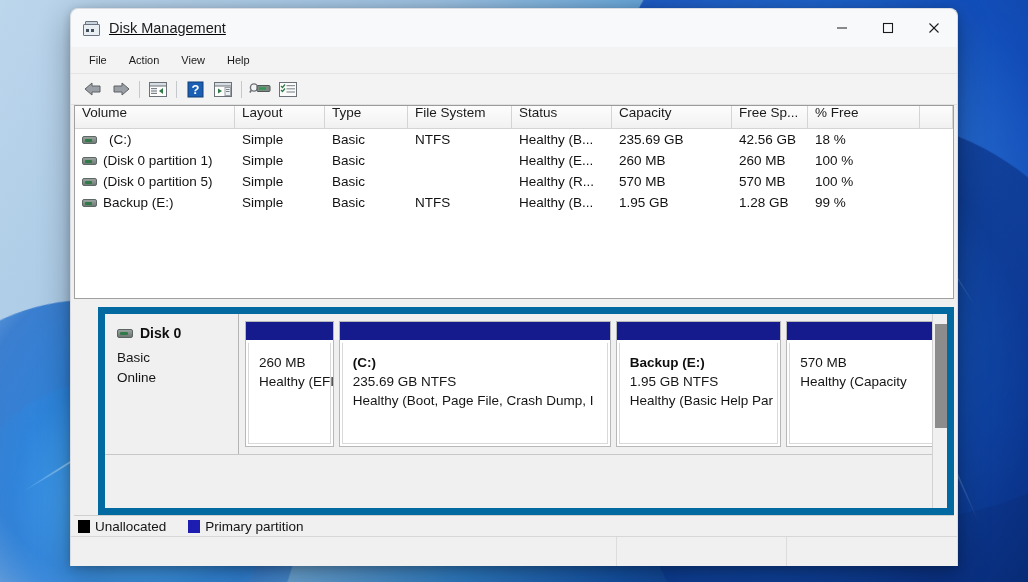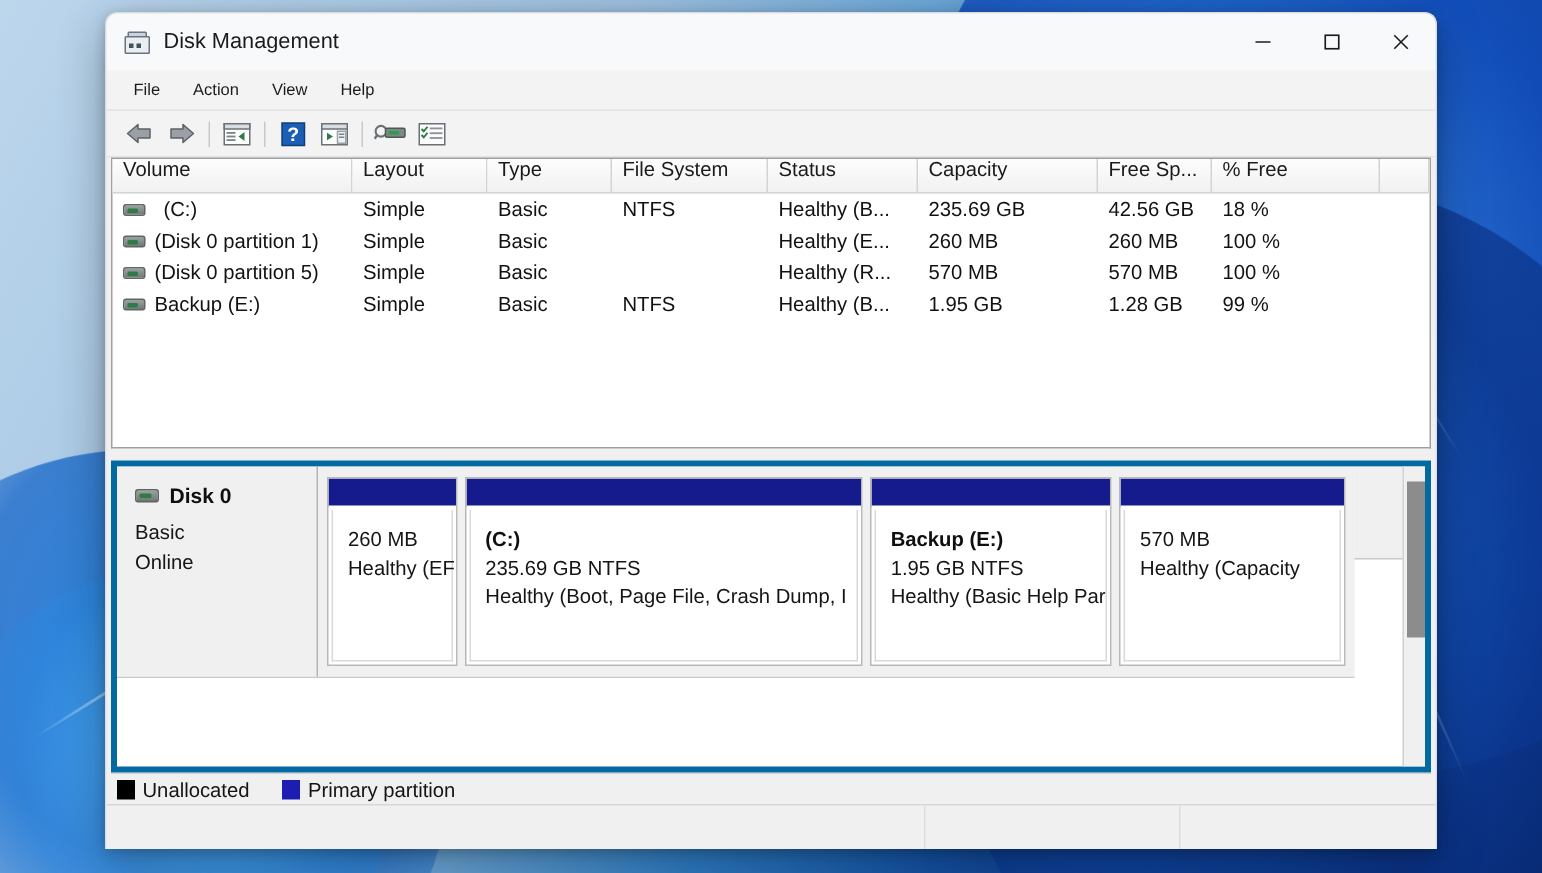--- a/index.html
+++ b/index.html
@@ -52,20 +52,21 @@
     border: 1px solid #d9dde2;
     border-bottom: none;
   }
 
   
   #titlebar {
     height: 38px; flex: 0 0 38px;
     background: #f7f9fb;
     display: flex; align-items: center;
     border-radius: 8px 8px 0 0;
+    text-decoration: underline;
   }
   #title-left { display: flex; align-items: center; padding-left: 12px; gap: 9px; flex: 1 1 auto; min-width: 0; }
   #app-icon { width: 17px; height: 15px; position: relative; flex: 0 0 auto; }
   #app-icon .body { position:absolute; left:0; top:3px; width:17px; height:12px; background:#e9eef3; border:1px solid #6a7480; border-radius:1px; }
   #app-icon .top { position:absolute; left:2px; top:0px; width:13px; height:4px; background:#c9d3dc; border:1px solid #6a7480; border-radius:1px 1px 0 0; }
   #app-icon .d1 { position:absolute; left:3px; top:8px; width:3px; height:3px; background:#44505c; }
   #app-icon .d2 { position:absolute; left:8px; top:8px; width:3px; height:3px; background:#44505c; }
   #app-title { font-size: 14.5px; color: #1b1b1b; white-space: nowrap; }
   #win-controls { display: flex; flex: 0 0 auto; height: 38px; }
   .wc { width: 46px; height: 38px; display: flex; align-items: center; justify-content: center; color: #1b1b1b; }
@@ -113,23 +114,23 @@
     border: 1px solid #5d6764; border-radius: 2px;
   }
   .vol-icon::after { content:""; position:absolute; left:2px; top:2px; width:7px; height:3px; background:#2f7a46; border-radius:1px; }
 
   
   #splitter { flex: 0 0 8px; background: #f0f0f0; }
 
   
   #graph-pane {
     flex: 1 1 auto; background: #ffffff;
-    border: 4px solid #0369a1;
-    display: flex; flex-direction: row; min-height: 0;
-    position: relative; overflow: hidden;
+    border: 7px solid #0369a1;
+    display: flex; flex-direction: column; min-height: 0;
+    position: relative; overflow: hidden; margin-left: 24px;
   }
   .disk-row { display: flex; border-bottom: 1px solid #c8c8c8; }
   #disk0-row { height: 141px; flex: 0 0 141px; }
   #cd-row { height: 62px; flex: 0 0 62px; }
   .disk-info {
     flex: 0 0 134px; background: #f0f0f0; border-right: 1px solid #b4b4b4;
     padding: 11px 0 0 12px;
   }
   .disk-title { display: flex; align-items: center; gap: 7px; margin-bottom: 7px; }
   .disk-title .name { font-size: 14px; font-weight: bold; color: #0f0f0f; }

